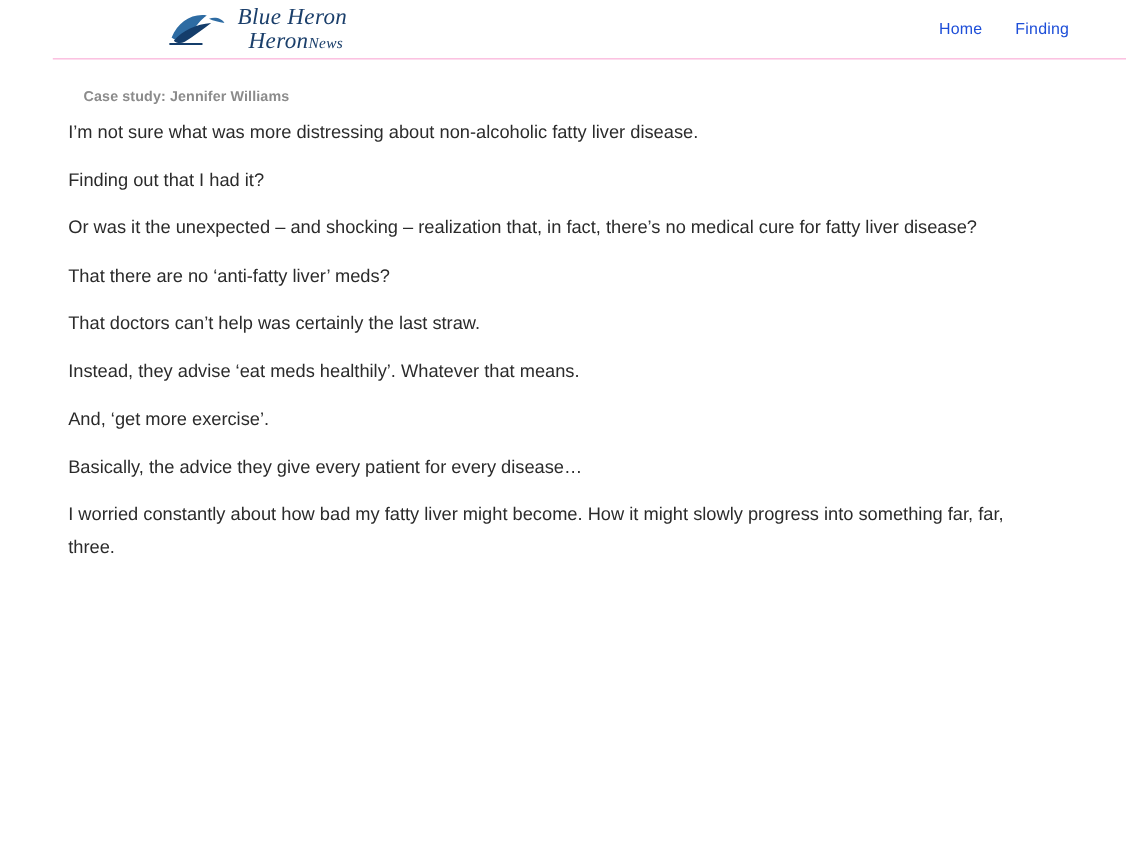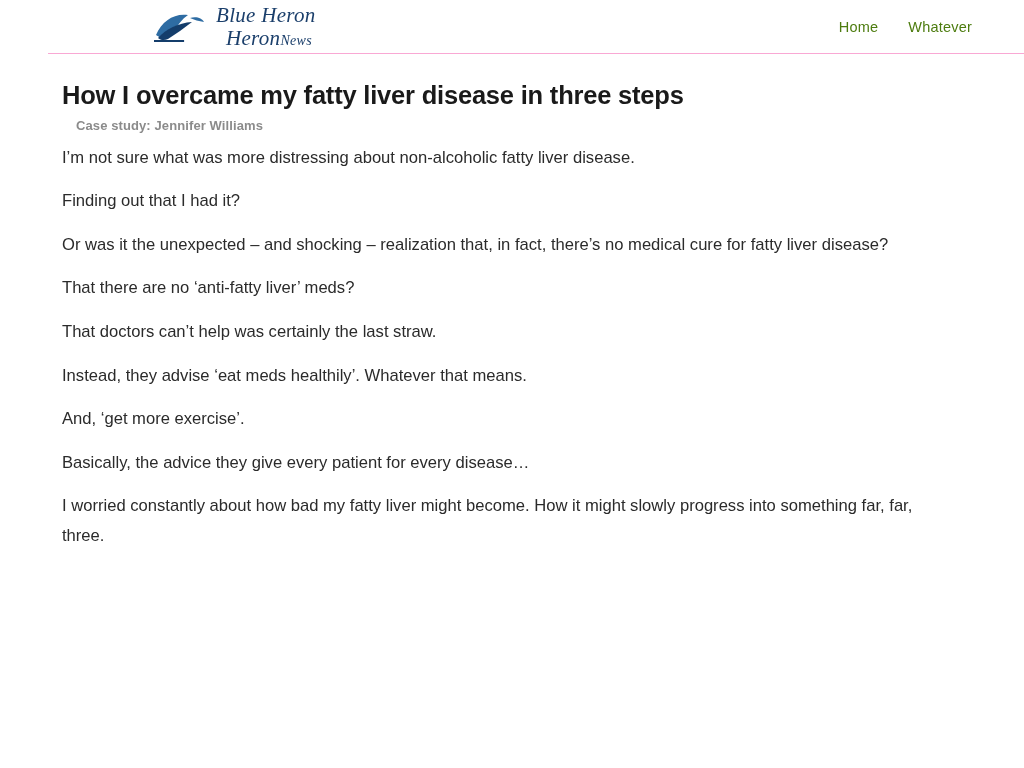--- a/index.html
+++ b/index.html
@@ -61,21 +61,21 @@
   .nav {
     position: absolute;
     right: 100px;
     top: 0;
     height: 54px;
     display: flex;
     align-items: center;
     gap: 30px;
   }
   .nav a {
-    color: #4d7c0f;
+    color: #1d4ed8;
     text-decoration: none;
     font-size: 14.5px;
     letter-spacing: .2px;
     text-align: right;
   }
 
   
   .article {
     padding: 0 62px;
     padding-top: 26px;
@@ -120,28 +120,27 @@
     <span class="logo-text">
       <span class="l1">Blue Heron</span>
       <span class="l2">
         <span>Heron</span><span class="small">News</span>
       </span>
     </span>
   </div>
 
   <nav class="nav">
     <a href="#">Home</a>
-    <a href="#">Whatever</a>
+    <a href="#">Finding</a>
   </nav>
 
 </div>
 
 <main class="article">
 
-  <h1 class="title">How I overcame my fatty liver disease in three steps</h1>
   <div class="byline">Case study: Jennifer Williams</div>
 
   <p class="body">I’m not sure what was more distressing about non-alcoholic fatty liver disease.</p>
   <p class="body">Finding out that I had it?</p>
   <p class="body">Or was it the unexpected – and shocking – realization that, in fact, there’s no medical cure for fatty liver disease?</p>
   <p class="body">That there are no ‘anti-fatty liver’ meds?</p>
   <p class="body">That doctors can’t help was certainly the last straw.</p>
   <p class="body">Instead, they advise ‘eat meds healthily’. Whatever that means.</p>
   <p class="body">And, ‘get more exercise’.</p>
   <p class="body">Basically, the advice they give every patient for every disease…</p>

